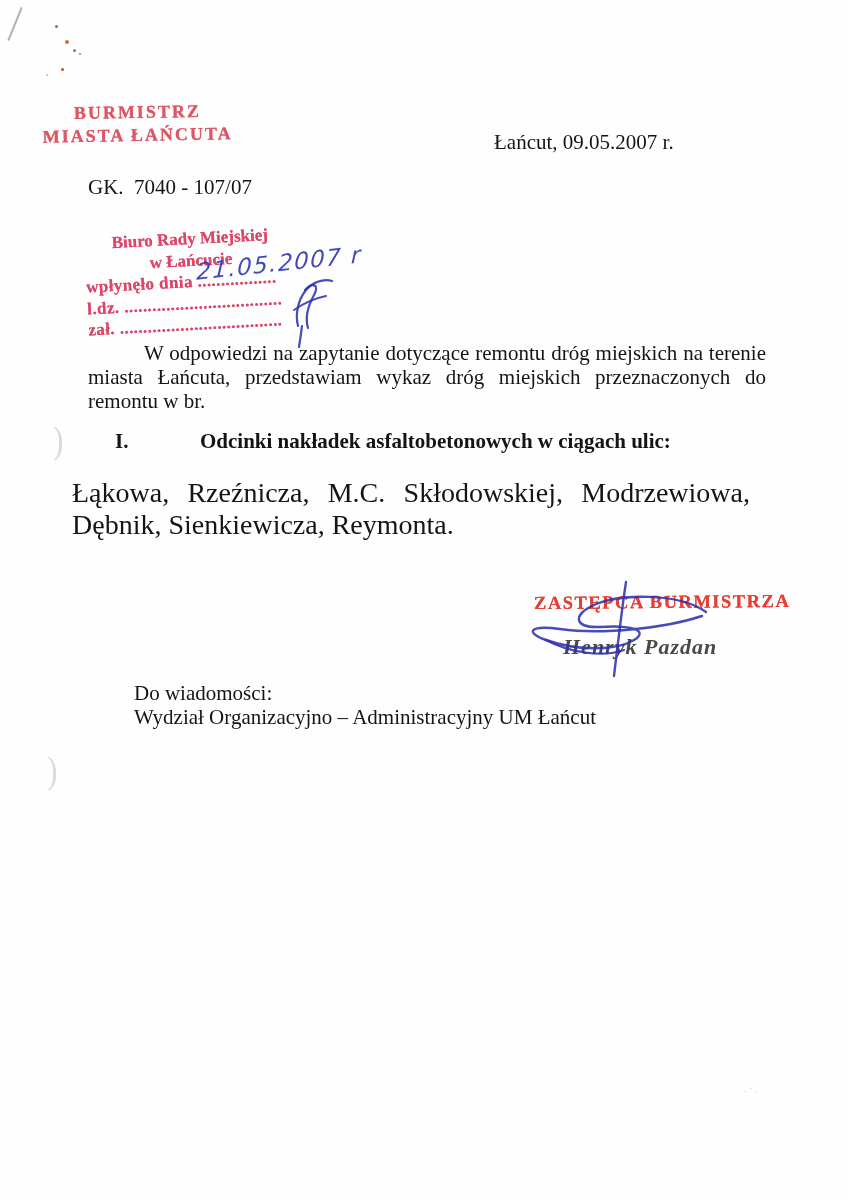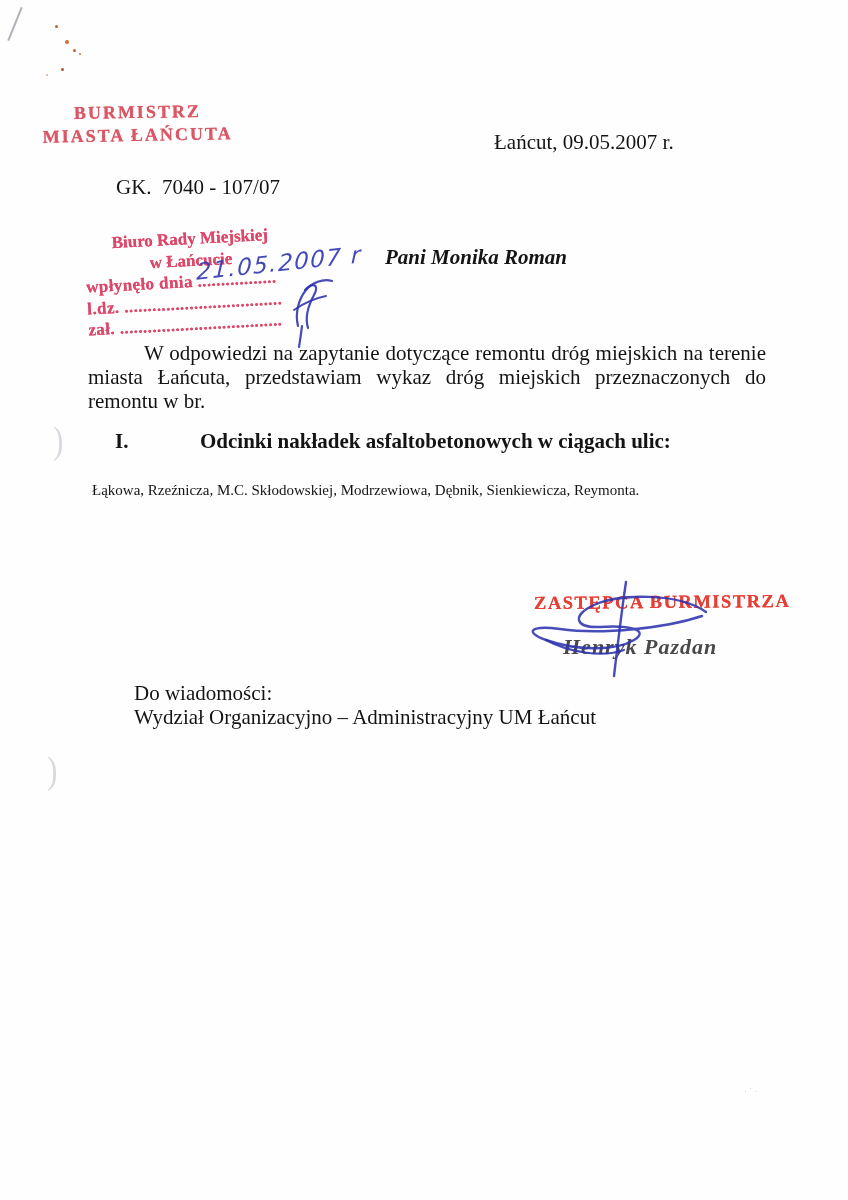--- a/index.html
+++ b/index.html
@@ -37,28 +37,28 @@
     letter-spacing:1.5px;white-space:nowrap;opacity:.95;
     text-shadow:0 0 .6px #e6352b;transform:rotate(-.5deg);
   }
   .deputy-name{
     left:563px;top:634px;color:#404040;font-style:italic;font-weight:bold;
     font-size:22px;letter-spacing:1px;white-space:nowrap;opacity:.95;
   }
 
   
   .place-date{left:494px;top:130px;font-size:21px;white-space:nowrap;}
-  .reference{left:88px;top:175px;font-size:21px;white-space:pre;margin-left:28px;}
+  .reference{left:88px;top:175px;font-size:21px;white-space:pre;}
   .addressee{left:385px;top:245px;font-size:21px;font-weight:bold;
     font-style:italic;line-height:24px;white-space:nowrap;}
   .body-par{left:88px;top:341px;width:678px;font-size:21px;line-height:24px;
     text-align:justify;text-indent:56px;}
   .section-head{left:115px;top:429px;font-size:21px;font-weight:bold;white-space:nowrap;}
   .section-head .num{display:inline-block;width:85px;}
-  .streets{left:92px;top:477px;width:678px;font-size:15px;line-height:26px;
+  .streets{left:72px;top:477px;width:678px;font-size:28px;line-height:32px;
     text-align:justify;-moz-text-align-last:left;text-align-last:left;}
   .cc-block{left:134px;top:681px;font-size:21px;line-height:24px;white-space:nowrap;}
 
   
   .hand-date{
     left:196px;top:250px;color:#3036b2;font-family:"DejaVu Sans",sans-serif;
     font-style:italic;font-size:23px;letter-spacing:1.5px;white-space:nowrap;
     transform:rotate(-6deg) skewX(-8deg);opacity:.9;
   }
   .ink path{fill:none;stroke:#2e33ae;stroke-linecap:round;stroke-linejoin:round;opacity:.88;}
@@ -100,21 +100,20 @@
   <div class="abs hand-date">21.05.2007 r</div>
 
   <svg class="abs ink" style="left:278px;top:268px;" width="64" height="80" viewBox="0 0 64 80">
     <path d="M 20,58 C 17,46 20,32 28,22 C 34,14 42,16 36,27 C 30,38 27,50 30,60" stroke-width="2.2"></path>
     <path d="M 27,22 C 34,15 45,10 54,13" stroke-width="2.2"></path>
     <path d="M 16,42 C 26,35 38,30 48,28" stroke-width="2"></path>
     <path d="M 24,58 C 23,66 22,73 21,79" stroke-width="2.2"></path>
   </svg>
 
   <div class="abs addressee">
-    <div>Pani Monika Roman</div>
   </div>
 
   <div class="abs section-head">
     <span class="num">I.</span><span>Odcinki nakładek asfaltobetonowych w ciągach ulic:</span>
   </div>
 
   <div class="abs body-par">W odpowiedzi na zapytanie dotyczące remontu dróg miejskich na terenie miasta Łańcuta, przedstawiam wykaz dróg miejskich przeznaczonych do remontu w br.</div>
 
   <div class="abs streets">Łąkowa, Rzeźnicza, M.C. Skłodowskiej, Modrzewiowa, Dębnik, Sienkiewicza, Reymonta.</div>
 

